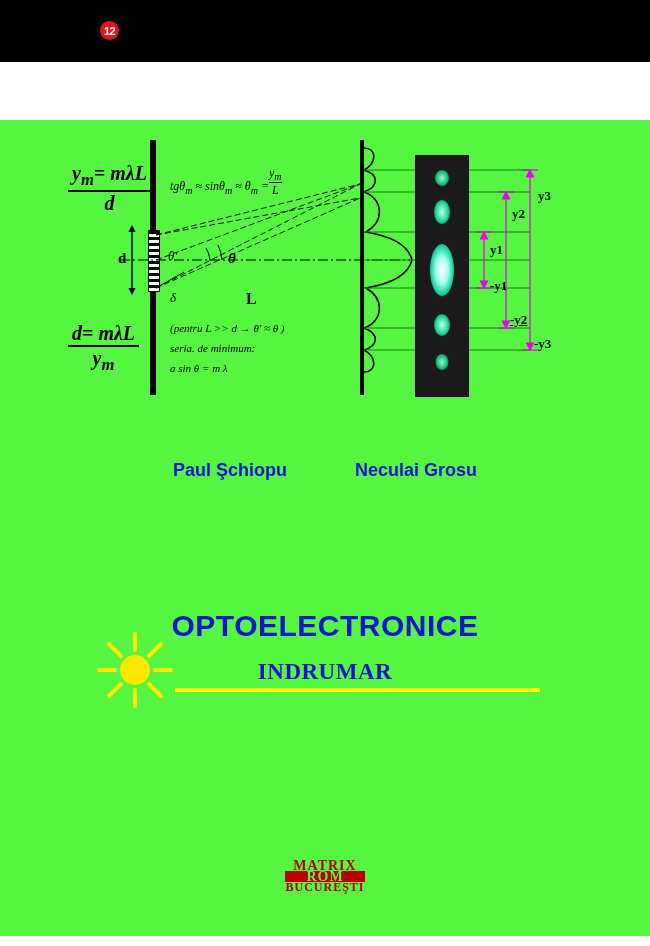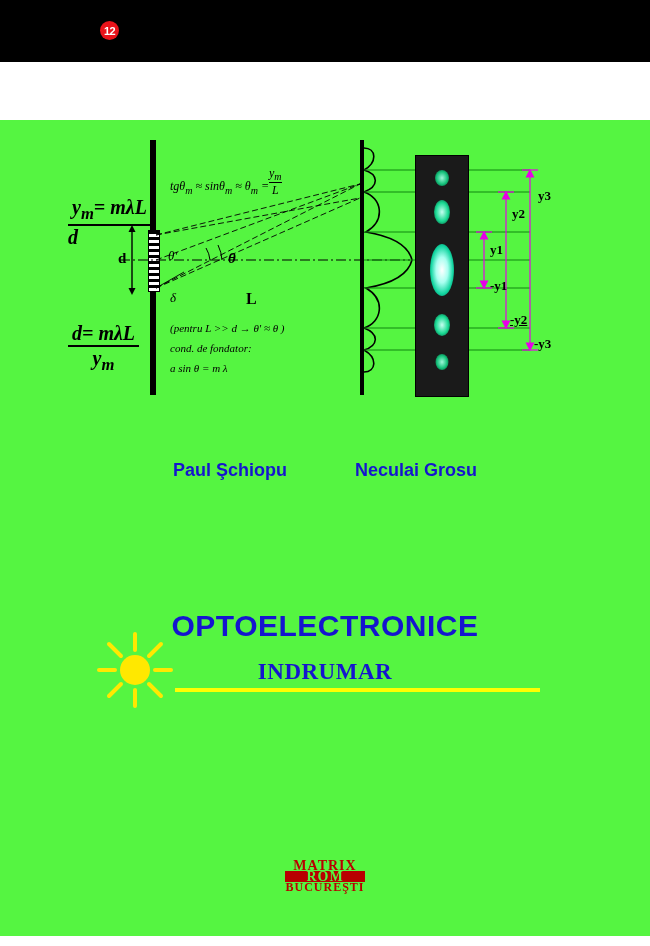--- a/index.html
+++ b/index.html
@@ -160,39 +160,39 @@
   </div>
   <div class="series-bar"></div>
   <div class="series-badge">12</div>
   <div class="series-text">
     <b>seria optoelectronică</b><span class="thin">– fondator Ovidiu Iancu, editor Paul Şchiopu</span>
   </div>
 
   <div class="figure">
 
     <div class="fig-label math" style="left:8px;top:22px;font-size:20px;font-weight:bold;">
-      <span style="display:inline-block;text-align:left;margin-top:34px;">
+      <span style="display:inline-block;text-align:center;">
         <span style="display:block;border-bottom:2px solid #000;padding:0 4px;">y<sub>m</sub>=&nbsp;mλL</span>
         <span style="display:block;">d</span>
       </span>
     </div>
 
     <div class="fig-label math" style="left:110px;top:26px;font-size:12px;">
       tgθ<sub>m</sub> ≈ sinθ<sub>m</sub> ≈ θ<sub>m</sub> =<span style="display:inline-block;text-align:center;vertical-align:-4px;"><span style="display:block;border-bottom:1px solid #000;">y<sub>m</sub></span><span style="display:block;">L</span></span>
     </div>
 
     <div class="fig-label math" style="left:8px;top:182px;font-size:20px;font-weight:bold;">
       <span style="display:inline-block;text-align:center;">
         <span style="display:block;border-bottom:2px solid #000;padding:0 4px;">d=&nbsp;mλL</span>
         <span style="display:block;">y<sub>m</sub></span>
       </span>
     </div>
 
     <div class="fig-label math" style="left:110px;top:182px;font-size:11px;">(pentru  L &gt;&gt; d → θ' ≈ θ )</div>
-    <div class="fig-label math" style="left:110px;top:202px;font-size:11px;">cond. de fondator:</div>
+    <div class="fig-label math" style="left:110px;top:202px;font-size:11px;">seria. de minimum:</div>
     <div class="fig-label math" style="left:110px;top:222px;font-size:11px;">a sin θ = m λ</div>
 
     <div class="barrier" style="left:90px;top:0px;height:255px;width:6px;"></div>
     <div class="barrier" style="left:300px;top:0px;height:255px;width:4px;"></div>
 
     <div class="slitplate"></div>
 
     <div class="fig-label" style="left:58px;top:110px;font-size:15px;font-weight:bold;">d</div>
     <div class="fig-label" style="left:186px;top:150px;font-size:16px;font-weight:bold;">L</div>
     <div class="fig-label math" style="left:168px;top:110px;font-size:15px;font-weight:bold;">θ</div>

